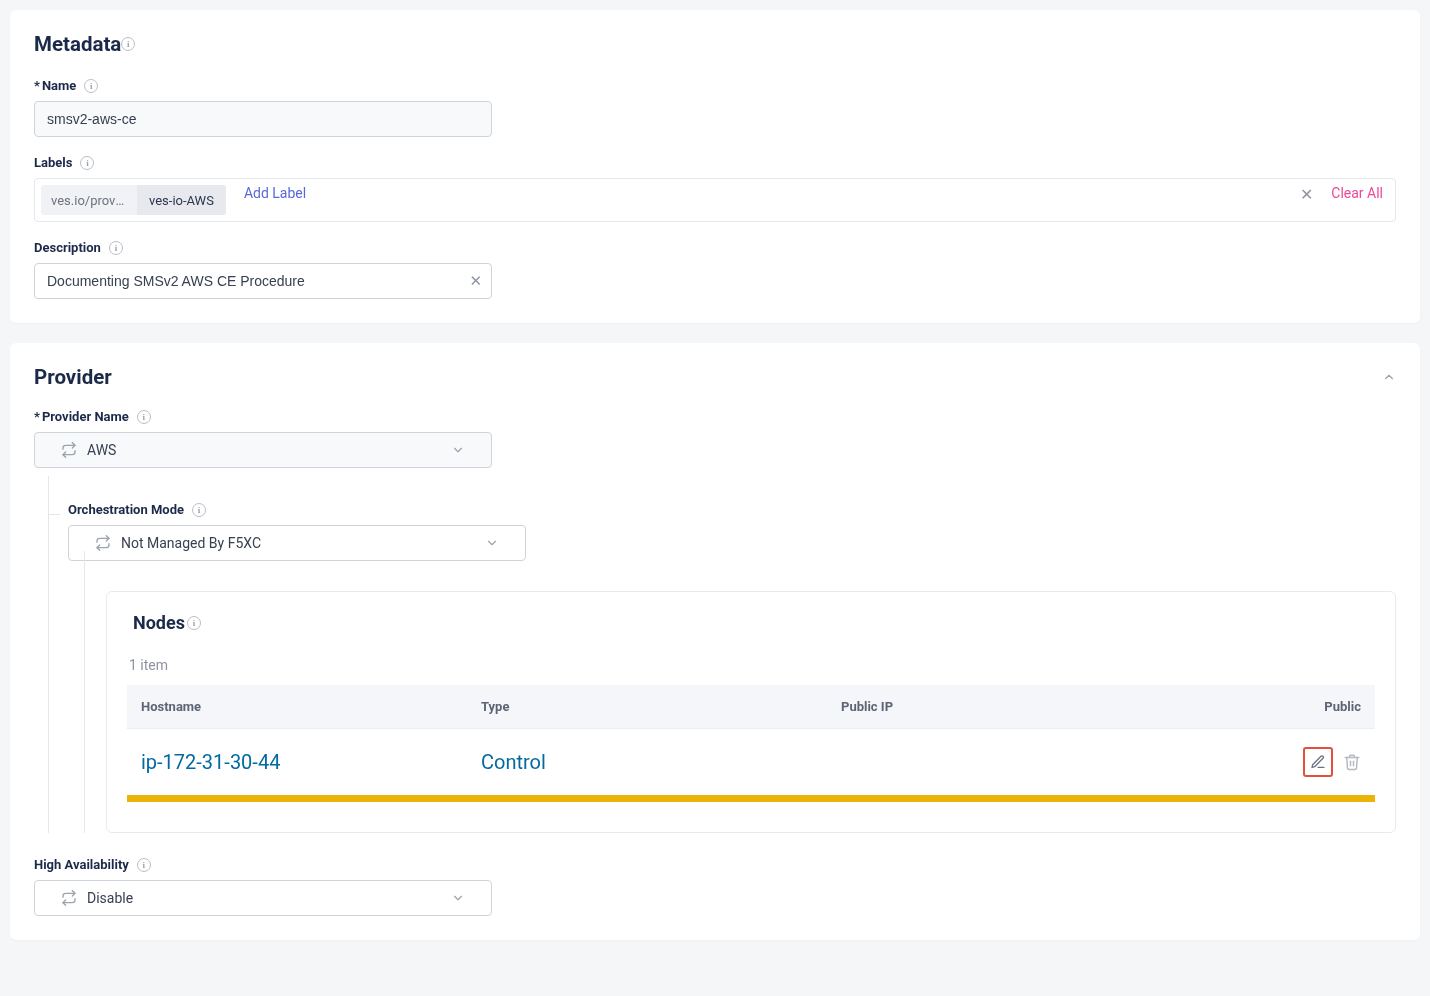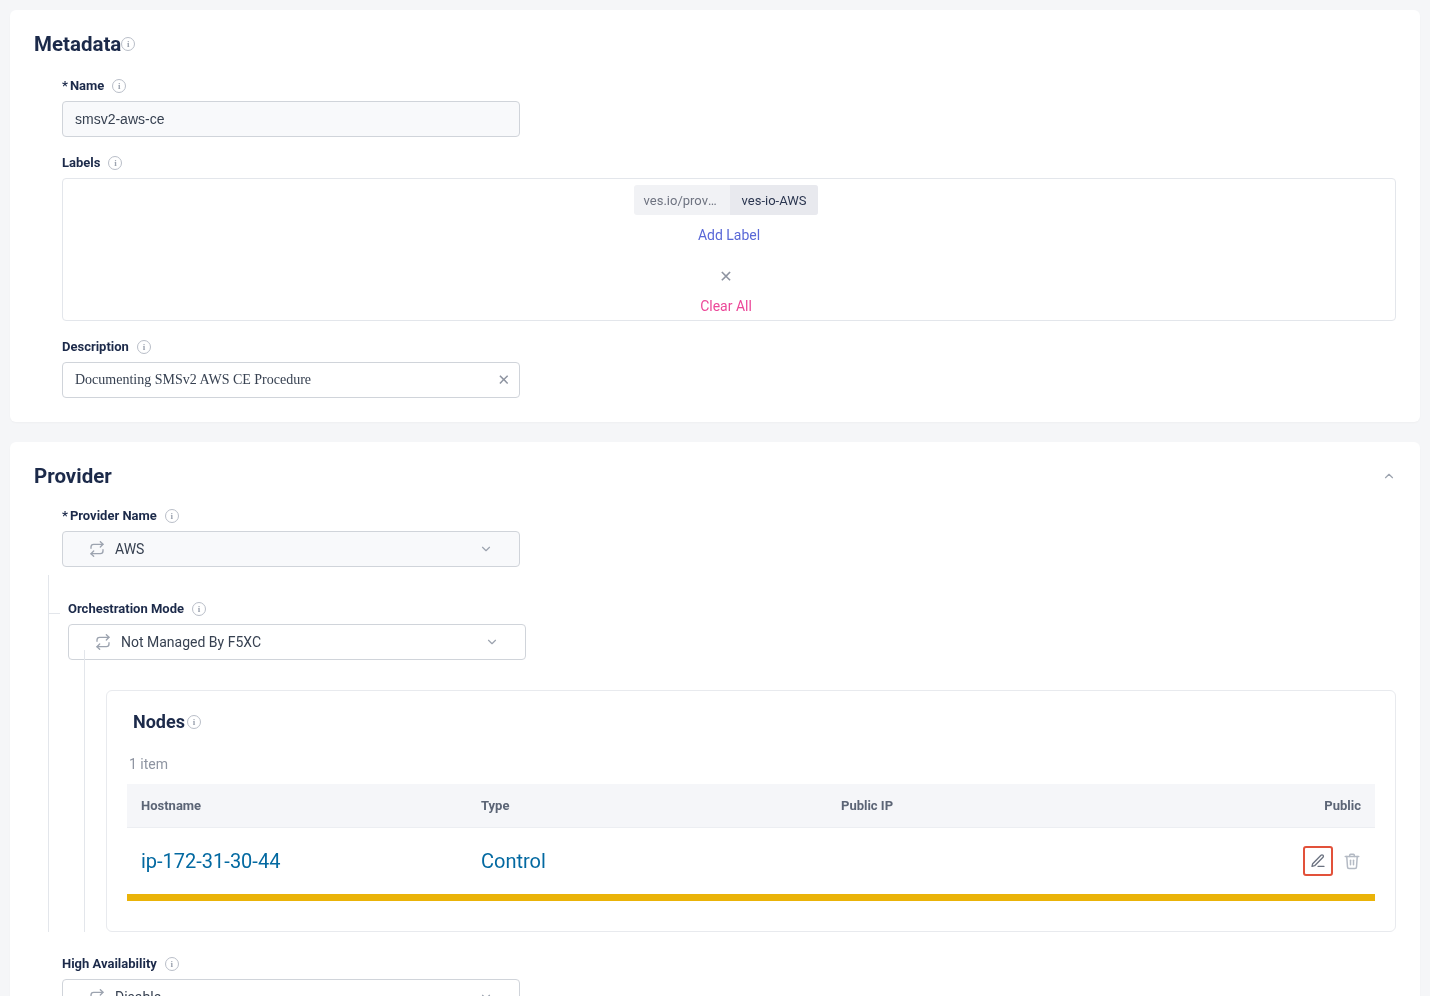--- a/index.html
+++ b/index.html
@@ -27,51 +27,50 @@
     align-items: center;
     text-align: center;
   }
   .section-title-row { display: flex; align-items: center; justify-content: space-between; }
   .info-icon {
     width: 14px; height: 14px; border: 1px solid #b9bec8; border-radius: 50%;
     display: inline-flex; align-items: center; justify-content: center;
     font-size: 9px; color: #9ca3af; font-weight: 700;
     font-family: Georgia, serif;
   }
-  .field { margin-bottom: 18px; margin-left: 28px; }
+  .field { margin-bottom: 18px; }
   .field-label {
     font-size: 13px; font-weight: 700; color: #1c2a4a;
     margin-bottom: 8px; display: flex; align-items: center; gap: 8px;
   }
   .req { color: #1c2a4a; margin-right: 2px; }
   .text-input {
     width: 458px; height: 36px; border: 1px solid #d0d4da; border-radius: 4px;
     background: #f8f9fb; padding: 0 12px; font-size: 14px; color: #374151;
   }
   .labels-wrap {
     width: 100%; border: 1px solid #e3e6eb; border-radius: 4px;
     background: #ffffff; padding: 6px 12px 6px 6px;
-    display: flex; align-items: center; gap: 12px;
+    display: flex; gap: 12px;
     min-height: 44px;
-    flex-direction: column;
   }
   .label-chip {
     background: #f1f2f5; border-radius: 3px; padding: 0; display: flex; align-items: center;
     height: 30px; overflow: hidden; font-size: 13px;
   }
   .chip-key { padding: 0 10px; color: #6e7380; max-width: 96px; white-space: nowrap; overflow: hidden; text-overflow: ellipsis; }
   .chip-val { padding: 0 12px; color: #2b3650; background: #e8e9ee; height: 100%; display: flex; align-items: center; }
   .add-label { color: #5968d7; font-size: 14px; cursor: pointer; padding-left: 6px; }
   .labels-spacer { flex: 1; }
   .x-icon { color: #8e94a1; font-size: 16px; cursor: pointer; padding: 0 6px; }
   .clear-all { color: #ec4899; font-size: 14px; cursor: pointer; }
   .desc-wrap { position: relative; width: 458px; }
   .desc-input {
     width: 100%; height: 36px; border: 1px solid #d0d4da; border-radius: 4px;
-    background: #ffffff; padding: 0 34px 0 12px; font-size: 14px; color: #374151; font-family: Liberation Serif, serif;
+    background: #ffffff; padding: 0 34px 0 12px; font-size: 14px; color: #374151;
   }
   .desc-clear { position: absolute; right: 10px; top: 50%; transform: translateY(-50%); color: #8e94a1; font-size: 15px; cursor: pointer; }
 
   .select {
     height: 36px; border: 1px solid #d0d4da; border-radius: 4px;
     background: #f8f9fb; display: flex; align-items: center; padding: 0 26px;
     cursor: pointer; position: relative; color: #374151; font-size: 14px;
   }
   .select.white { background: #ffffff; }
   .select .sel-icon { width: 16px; height: 16px; margin-right: 10px; color: #9ca3af; }

